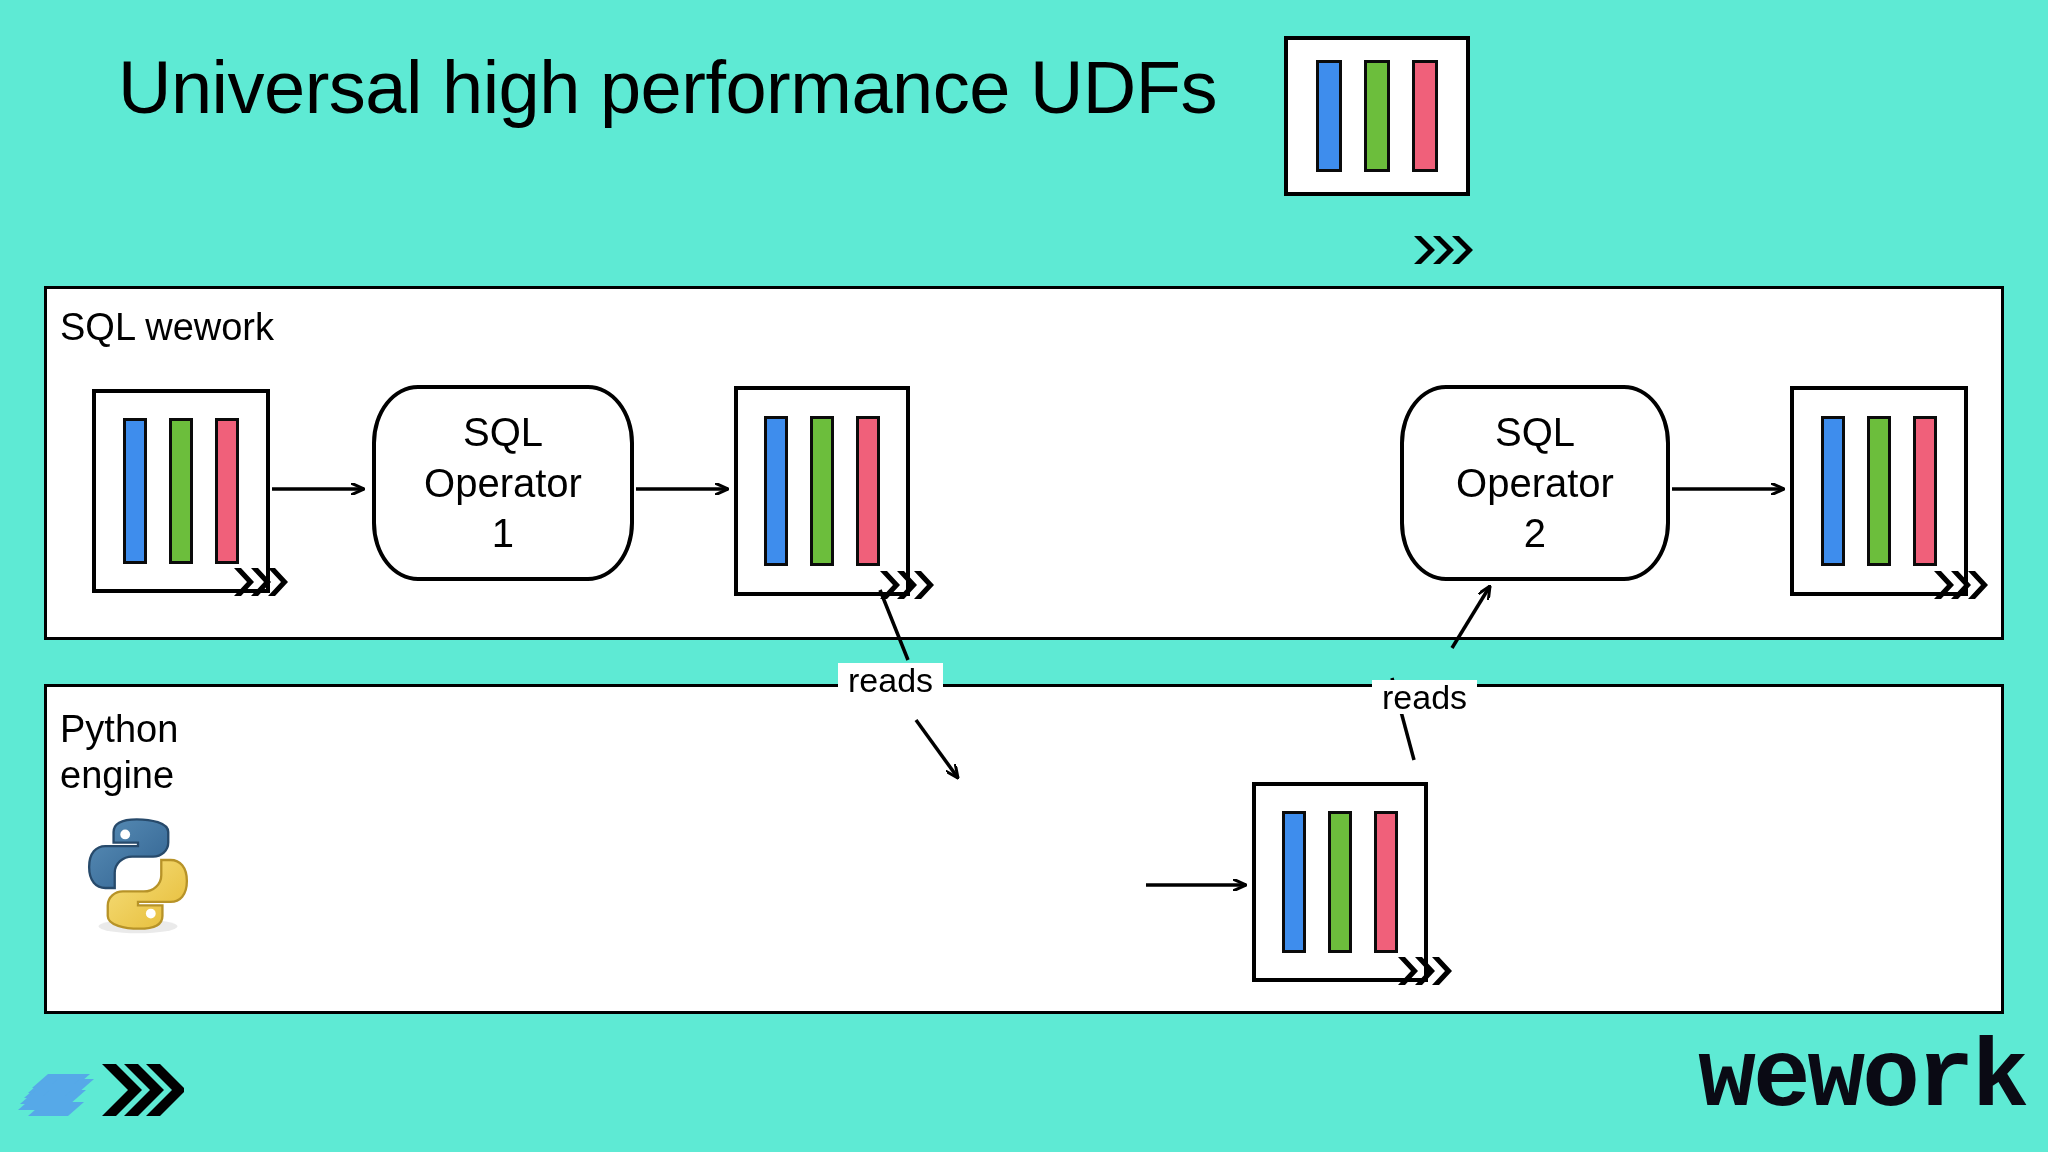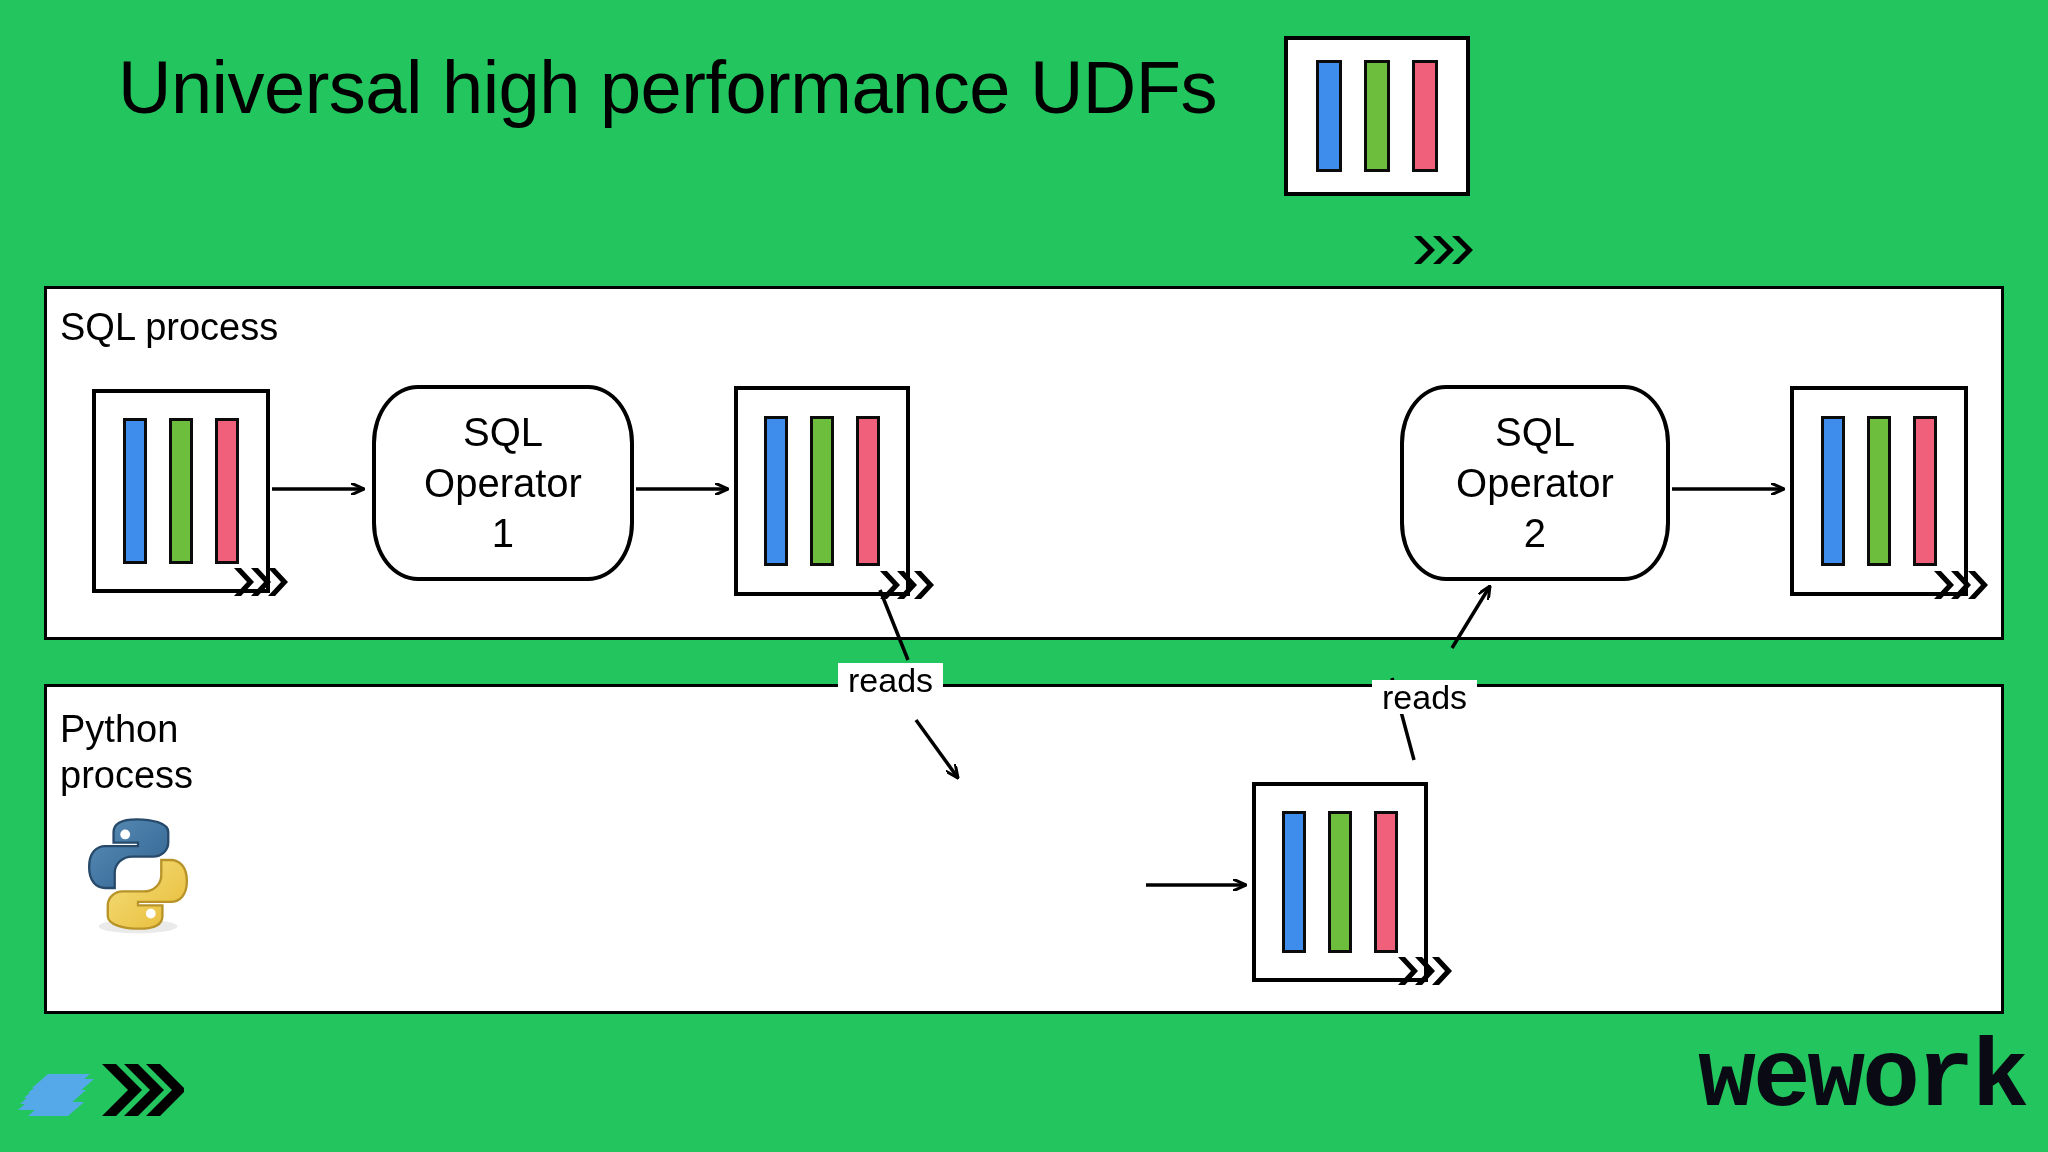--- a/index.html
+++ b/index.html
@@ -4,21 +4,21 @@
 <style>
   html, body {
     margin: 0;
     padding: 0;
     background: #ffffff;
   }
   #canvas {
     position: relative;
     width: 2048px;
     height: 1152px;
-    background: #22c55e;
+    background: #5eead4;
     font-family: "Liberation Sans", sans-serif;
     color: #000000;
     overflow: hidden;
   }
 
   
   #slide-title {
     position: absolute;
     left: 118px;
     top: 48px;
@@ -151,21 +151,21 @@
   </div>
   <svg class="chev" style="left:1412px; top:230px;" width="70" height="40" viewBox="0 0 70 40">
     <g fill="#000">
       <path d="M2,6 L16,20 L2,34 L9,34 L23,20 L9,6 Z"></path>
       <path d="M21,6 L35,20 L21,34 L28,34 L42,20 L28,6 Z"></path>
       <path d="M40,6 L54,20 L40,34 L47,34 L61,20 L47,6 Z"></path>
     </g>
   </svg>
 
   <div class="zone-box" style="left:44px; top:286px; width:1960px; height:354px;"></div>
-  <div class="zone-label" style="left:60px; top:304px;">SQL process</div>
+  <div class="zone-label" style="left:60px; top:304px;">SQL wework</div>
 
   <div class="batch" style="left:92px; top:389px; width:178px; height:204px;">
     <div class="cols">
       <div class="col blue" style="width:24px; margin:0 11px;"></div>
       <div class="col green" style="width:24px; margin:0 11px;"></div>
       <div class="col red" style="width:24px; margin:0 11px;"></div>
     </div>
   </div>
   <svg class="chev" style="left:232px; top:563px;" width="62" height="38" viewBox="0 0 62 38">
     <g fill="#000">
@@ -212,21 +212,21 @@
   <svg class="chev" style="left:1932px; top:566px;" width="62" height="38" viewBox="0 0 62 38">
     <g fill="#000">
       <path d="M2,5 L15,19 L2,33 L9,33 L22,19 L9,5 Z"></path>
       <path d="M19,5 L32,19 L19,33 L26,33 L39,19 L26,5 Z"></path>
       <path d="M36,5 L49,19 L36,33 L43,33 L56,19 L43,5 Z"></path>
     </g>
   </svg>
 
   <div class="zone-box" style="left:44px; top:684px; width:1960px; height:330px;"></div>
   <div class="zone-label" style="left:60px; top:706px;">Python
-process</div>
+engine</div>
 
   <svg id="python-logo" width="128" height="128" viewBox="0 0 110 110">
     <defs>
       <linearGradient id="pyBlue" x1="0" y1="0" x2="1" y2="1">
         <stop offset="0%" stop-color="#5a8fb8"></stop>
         <stop offset="100%" stop-color="#30618f"></stop>
       </linearGradient>
       <linearGradient id="pyYellow" x1="0" y1="0" x2="1" y2="1">
         <stop offset="0%" stop-color="#f6e07f"></stop>
         <stop offset="100%" stop-color="#e6bb35"></stop>

